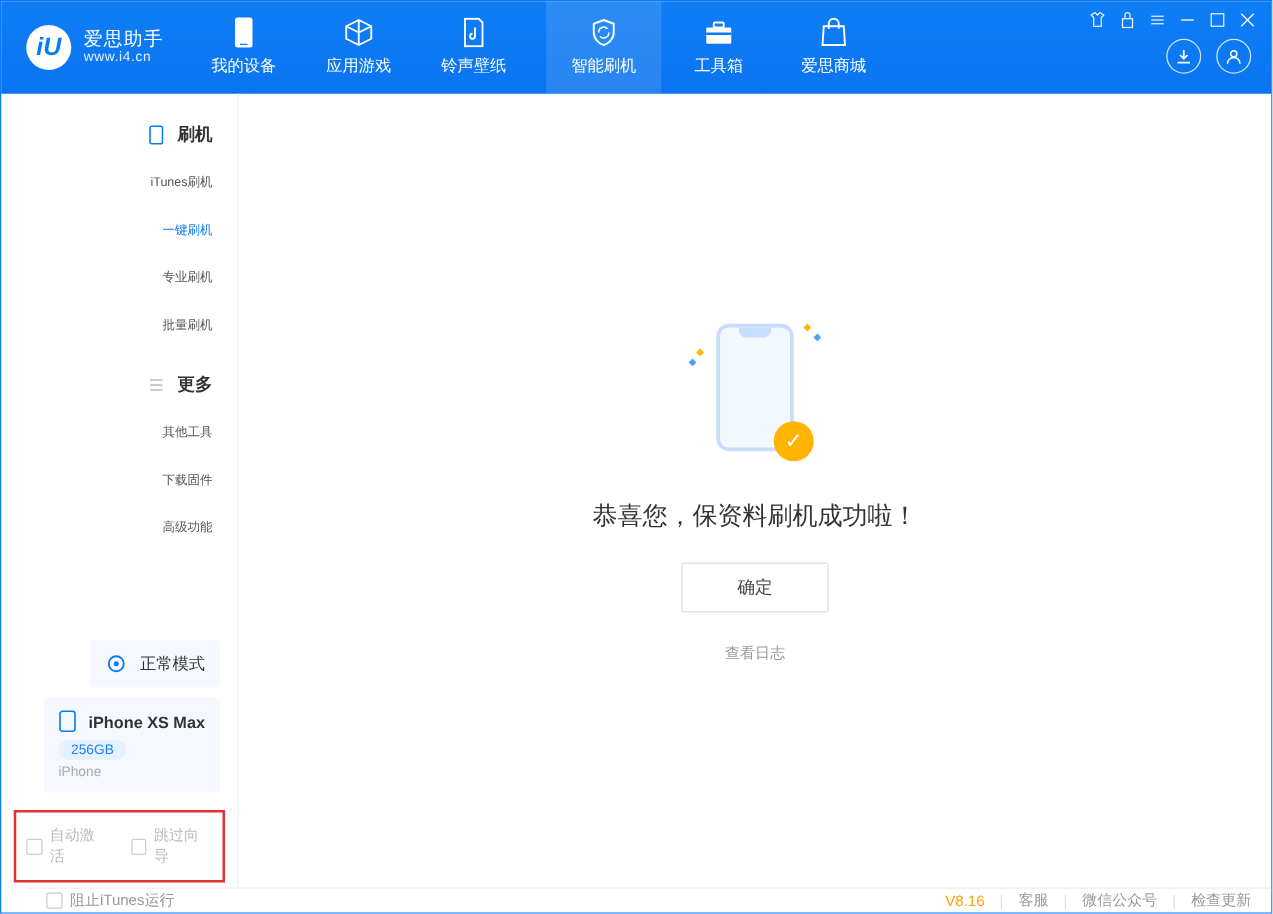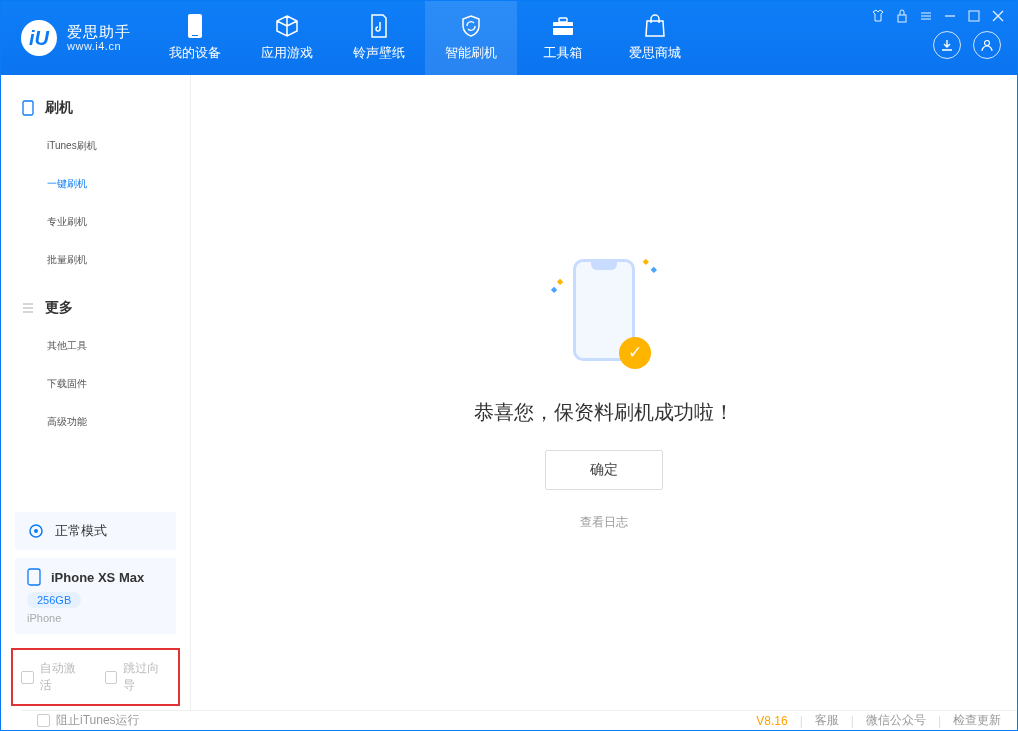--- a/index.html
+++ b/index.html
@@ -6,29 +6,29 @@
 body { background: #f0f0f0; display: flex; align-items: center; justify-content: center; height: 100vh; }
 .window { width: 1018px; height: 731px; background: #fff; border: 1px solid #0b7bf5; display: flex; flex-direction: column; position: relative; }
 .titlebar { height: 74px; background: linear-gradient(#0e7ef7, #0b74f0); display: flex; align-items: stretch; color: #fff; }
 .logo-block { display: flex; align-items: center; padding: 0 18px 0 20px; gap: 10px; }
 .logo-badge { width: 36px; height: 36px; border-radius: 50%; background: #fff; display: flex; align-items: center; justify-content: center; color: #0b7bf5; font-weight: bold; font-size: 20px; font-style: italic; }
 .logo-text { display: flex; flex-direction: column; line-height: 1.1; }
 .logo-text .name { font-size: 15px; font-weight: 500; letter-spacing: 1px; }
 .logo-text .url { font-size: 11px; opacity: 0.9; letter-spacing: 0.5px; }
 .nav-tabs { display: flex; }
 .nav-tab { width: 92px; display: flex; flex-direction: column; align-items: center; justify-content: center; gap: 6px; font-size: 13px; cursor: pointer; position: relative; }
-.nav-tab.active { background: rgba(255,255,255,0.12); }
+.nav-tab.active { background: rgba(255,255,255,0.12); margin-left: 12px; }
 .nav-tab .tab-icon { width: 24px; height: 24px; display: flex; align-items: center; justify-content: center; }
 .titlebar-right { margin-left: auto; display: flex; flex-direction: column; align-items: flex-end; padding: 6px 10px; }
 .win-controls { display: flex; gap: 6px; height: 18px; align-items: center; }
 .win-controls span { width: 18px; height: 18px; display: flex; align-items: center; justify-content: center; cursor: pointer; opacity: 0.9; }
 .user-controls { display: flex; gap: 12px; margin-top: auto; margin-bottom: 10px; padding-right: 6px; }
 .user-controls span { width: 28px; height: 28px; border: 1.5px solid rgba(255,255,255,0.8); border-radius: 50%; display: flex; align-items: center; justify-content: center; cursor: pointer; }
 .body { flex: 1; display: flex; min-height: 0; }
-.sidebar { width: 190px; border-right: 1px solid #eee; display: flex; flex-direction: column; padding-top: 14px; }
+.sidebar { width: 190px; border-right: 1px solid #eee; display: flex; flex-direction: column; padding-top: 14px; align-items: flex-end; }
 .sb-section-head { display: flex; align-items: center; gap: 10px; padding: 10px 20px; font-size: 14px; font-weight: 600; color: #333; }
 .sb-section-head .head-icon { width: 14px; height: 14px; display: flex; align-items: center; justify-content: center; color: #0b7bf5; }
 .sb-item { padding: 12px 20px 12px 46px; font-size: 10px; color: #555; cursor: pointer; }
 .sb-item.active { color: #0b7bf5; }
 .sb-spacer { flex: 1; }
 .sb-card { margin: 8px 14px; background: #f5f9ff; border-radius: 3px; padding: 10px 12px; display: flex; align-items: center; gap: 10px; font-size: 13px; color: #333; }
 .sb-card .card-icon { width: 18px; height: 18px; display: flex; align-items: center; justify-content: center; color: #0b7bf5; }
 .device-card { margin: 0 14px 8px; background: #f5f9ff; border-radius: 3px; padding: 10px 12px; }
 .device-row1 { display: flex; align-items: center; gap: 10px; }
 .device-name { font-size: 13px; font-weight: 600; color: #333; }

